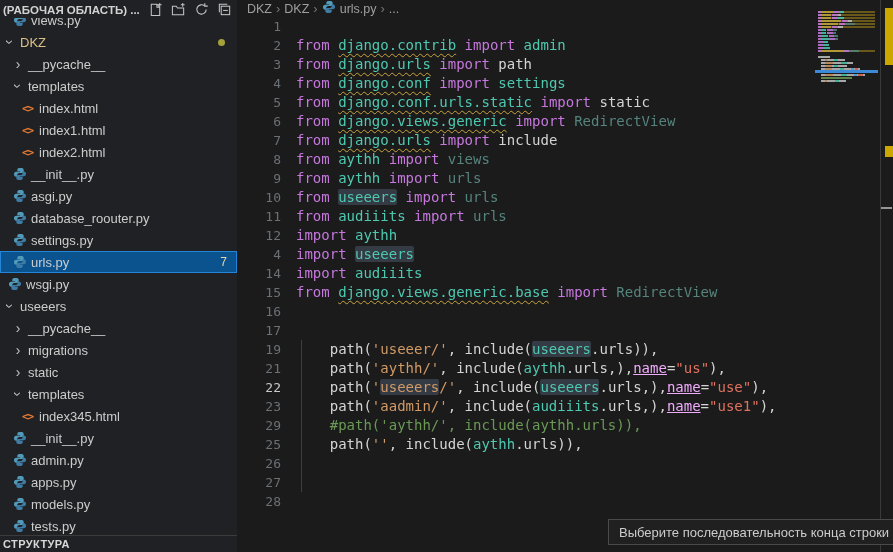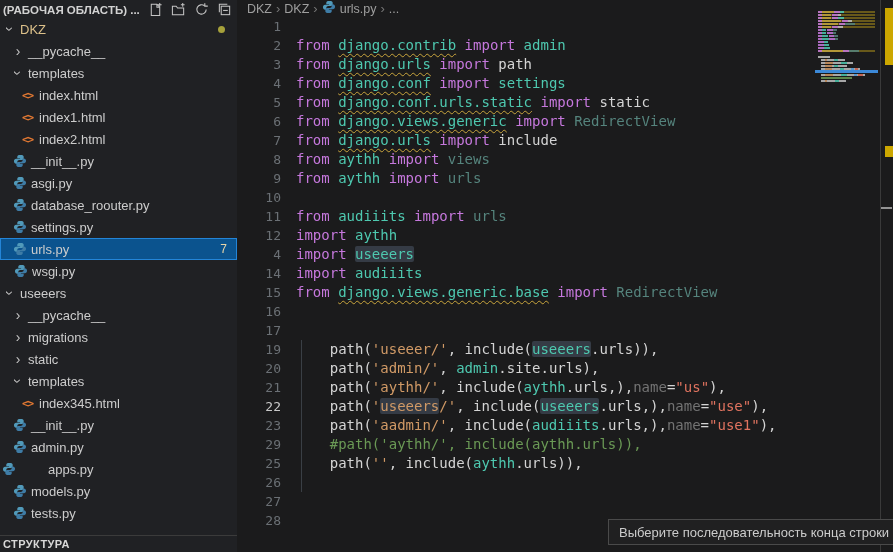--- a/index.html
+++ b/index.html
@@ -37,21 +37,21 @@
   .cl{display:flex;height:19px;white-space:pre;}
   .gut{width:44px;flex:none;text-align:right;color:#6b7075;font-size:13px;}
   .gut.cur{color:#c9c9c9;}
   .ct{margin-left:15px;}
   .tk-kw{color:#c678dd;}
   .tk-mod{color:#4ec9b0;}
   .tk-dim{color:#55847d;}
   .tk-def{color:#d4d4d4;}
   .tk-str{color:#d19a66;}
   .tk-str2{color:#e0735f;}
-  .tk-kwarg{color:#737373;}
+  .tk-kwarg{color:#f0abfc;text-decoration:underline;}
   .tk-com{color:#6a9955;}
   .sq{text-decoration:underline;text-decoration-style:wavy;text-decoration-color:#c8a53c;
     text-decoration-thickness:1px;text-underline-offset:3px;}
   .hl{background:#353b45;border-radius:2px;}
   .guide{position:absolute;width:1px;background:#3a3f45;}
 
   
   .minimap{position:absolute;top:8px;right:18px;width:57px;}
   .mm-line{height:2px;margin-bottom:1px;display:flex;position:relative;}
   .mm-line.warn{background:rgba(168,140,25,.55);}
@@ -90,20 +90,29 @@
             <path d="M11.5 1.2v3.2h3.2"></path>
         </svg>
         <svg width="15" height="15" viewBox="0 0 16 16" fill="none" stroke="#c5c5c5" stroke-width="1.1">
           <rect x="4.5" y="4.5" width="9" height="9"></rect>
             <path d="M6.5 9h5"></path>
             <path d="M2.5 11V2.5H11"></path>
         </svg>
       </span>
     </div>
     <div class="tree">
+        <div class="row" style="padding-left: 11px; margin-top: -9px;">
+          <span class="fico">
+            <svg width="14" height="14" viewBox="0 0 16 16">
+              <path fill="#519aba" d="M7.9 1.2c-1.9 0-3 .7-3 2v1.6h3.2v.6H3.6C2.1 5.4 1.1 6.5 1.1 8.2c0 1.7 1 2.8 2.5 2.8h1.3V9.2c0-1.3 1-2.3 2.3-2.3h3c1.2 0 2-.8 2-2V3.2c0-1.3-1.2-2-3-2z"></path>
+              <path fill="#3e7ca6" d="M8.1 14.8c1.9 0 3-.7 3-2v-1.6H7.9v-.6h4.5c1.5 0 2.5-1.1 2.5-2.8 0-1.7-1-2.8-2.5-2.8h-1.3v1.8c0 1.3-1 2.3-2.3 2.3h-3c-1.2 0-2 .8-2 2v1.7c0 1.3 1.2 2 3 2z"></path>
+            </svg>
+          </span>
+          <span class="lbl">views.py</span>
+        </div>
         <div class="row modified" style="padding-left: 3px;">
           <span class="chev open">›</span>
           <span class="lbl">DKZ</span>
           <span class="dot"></span>
         </div>
         <div class="row" style="padding-left: 11px;">
           <span class="chev">›</span>
           <span class="lbl">__pycache__</span>
         </div>
         <div class="row" style="padding-left: 11px;">
@@ -167,21 +176,21 @@
         <div class="row sel" style="padding-left: 11px;">
           <span class="fico">
             <svg width="14" height="14" viewBox="0 0 16 16">
               <path fill="#519aba" d="M7.9 1.2c-1.9 0-3 .7-3 2v1.6h3.2v.6H3.6C2.1 5.4 1.1 6.5 1.1 8.2c0 1.7 1 2.8 2.5 2.8h1.3V9.2c0-1.3 1-2.3 2.3-2.3h3c1.2 0 2-.8 2-2V3.2c0-1.3-1.2-2-3-2z"></path>
               <path fill="#3e7ca6" d="M8.1 14.8c1.9 0 3-.7 3-2v-1.6H7.9v-.6h4.5c1.5 0 2.5-1.1 2.5-2.8 0-1.7-1-2.8-2.5-2.8h-1.3v1.8c0 1.3-1 2.3-2.3 2.3h-3c-1.2 0-2 .8-2 2v1.7c0 1.3 1.2 2 3 2z"></path>
             </svg>
           </span>
           <span class="lbl">urls.py</span>
           <span class="badge">7</span>
         </div>
-        <div class="row" style="padding-left: 12px;">
+        <div class="row" style="padding-left: 6px;">
           <span class="fico">
             <svg width="14" height="14" viewBox="0 0 16 16">
               <path fill="#519aba" d="M7.9 1.2c-1.9 0-3 .7-3 2v1.6h3.2v.6H3.6C2.1 5.4 1.1 6.5 1.1 8.2c0 1.7 1 2.8 2.5 2.8h1.3V9.2c0-1.3 1-2.3 2.3-2.3h3c1.2 0 2-.8 2-2V3.2c0-1.3-1.2-2-3-2z"></path>
               <path fill="#3e7ca6" d="M8.1 14.8c1.9 0 3-.7 3-2v-1.6H7.9v-.6h4.5c1.5 0 2.5-1.1 2.5-2.8 0-1.7-1-2.8-2.5-2.8h-1.3v1.8c0 1.3-1 2.3-2.3 2.3h-3c-1.2 0-2 .8-2 2v1.7c0 1.3 1.2 2 3 2z"></path>
             </svg>
           </span>
           <span class="lbl">wsgi.py</span>
         </div>
         <div class="row" style="padding-left: 3px;">
           <span class="chev open">›</span>
@@ -220,21 +229,21 @@
         </div>
         <div class="row" style="padding-left: 11px;">
           <span class="fico">
             <svg width="14" height="14" viewBox="0 0 16 16">
               <path fill="#519aba" d="M7.9 1.2c-1.9 0-3 .7-3 2v1.6h3.2v.6H3.6C2.1 5.4 1.1 6.5 1.1 8.2c0 1.7 1 2.8 2.5 2.8h1.3V9.2c0-1.3 1-2.3 2.3-2.3h3c1.2 0 2-.8 2-2V3.2c0-1.3-1.2-2-3-2z"></path>
               <path fill="#3e7ca6" d="M8.1 14.8c1.9 0 3-.7 3-2v-1.6H7.9v-.6h4.5c1.5 0 2.5-1.1 2.5-2.8 0-1.7-1-2.8-2.5-2.8h-1.3v1.8c0 1.3-1 2.3-2.3 2.3h-3c-1.2 0-2 .8-2 2v1.7c0 1.3 1.2 2 3 2z"></path>
             </svg>
           </span>
           <span class="lbl">admin.py</span>
         </div>
-        <div class="row" style=" gap: 28px;">
+        <div class="row" style="padding-left: 11px;">
           <span class="fico">
             <svg width="14" height="14" viewBox="0 0 16 16">
               <path fill="#519aba" d="M7.9 1.2c-1.9 0-3 .7-3 2v1.6h3.2v.6H3.6C2.1 5.4 1.1 6.5 1.1 8.2c0 1.7 1 2.8 2.5 2.8h1.3V9.2c0-1.3 1-2.3 2.3-2.3h3c1.2 0 2-.8 2-2V3.2c0-1.3-1.2-2-3-2z"></path>
               <path fill="#3e7ca6" d="M8.1 14.8c1.9 0 3-.7 3-2v-1.6H7.9v-.6h4.5c1.5 0 2.5-1.1 2.5-2.8 0-1.7-1-2.8-2.5-2.8h-1.3v1.8c0 1.3-1 2.3-2.3 2.3h-3c-1.2 0-2 .8-2 2v1.7c0 1.3 1.2 2 3 2z"></path>
             </svg>
           </span>
           <span class="lbl">apps.py</span>
         </div>
         <div class="row" style="padding-left: 11px;">
           <span class="fico">
@@ -283,30 +292,29 @@
     <div class="code">
         <div class="cl"><span class="gut">1</span><span class="ct"></span></div>
         <div class="cl"><span class="gut">2</span><span class="ct"><span class="tk-kw">from </span><span class="tk-mod sq">django.contrib</span><span class="tk-kw"> import </span><span class="tk-mod">admin</span></span></div>
         <div class="cl"><span class="gut">3</span><span class="ct"><span class="tk-kw">from </span><span class="tk-mod sq">django.urls</span><span class="tk-kw"> import </span><span class="tk-def">path</span></span></div>
         <div class="cl"><span class="gut">4</span><span class="ct"><span class="tk-kw">from </span><span class="tk-mod sq">django.conf</span><span class="tk-kw"> import </span><span class="tk-mod">settings</span></span></div>
         <div class="cl"><span class="gut">5</span><span class="ct"><span class="tk-kw">from </span><span class="tk-mod sq">django.conf.urls.static</span><span class="tk-kw"> import </span><span class="tk-def">static</span></span></div>
         <div class="cl"><span class="gut">6</span><span class="ct"><span class="tk-kw">from </span><span class="tk-mod sq">django.views.generic</span><span class="tk-kw"> import </span><span class="tk-dim">RedirectView</span></span></div>
         <div class="cl"><span class="gut">7</span><span class="ct"><span class="tk-kw">from </span><span class="tk-mod sq">django.urls</span><span class="tk-kw"> import </span><span class="tk-def">include</span></span></div>
         <div class="cl"><span class="gut">8</span><span class="ct"><span class="tk-kw">from </span><span class="tk-mod">aythh</span><span class="tk-kw"> import </span><span class="tk-dim">views</span></span></div>
         <div class="cl"><span class="gut">9</span><span class="ct"><span class="tk-kw">from </span><span class="tk-mod">aythh</span><span class="tk-kw"> import </span><span class="tk-dim">urls</span></span></div>
-        <div class="cl"><span class="gut">10</span></div>
+        <div class="cl"><span class="gut">10</span><span class="ct"><span class="tk-kw">from </span><span class="tk-mod hl">useeers</span><span class="tk-kw"> import </span><span class="tk-dim">urls</span></span></div>
         <div class="cl"><span class="gut">11</span><span class="ct"><span class="tk-kw">from </span><span class="tk-mod">audiiits</span><span class="tk-kw"> import </span><span class="tk-dim">urls</span></span></div>
         <div class="cl"><span class="gut">12</span><span class="ct"><span class="tk-kw">import </span><span class="tk-mod">aythh</span></span></div>
         <div class="cl"><span class="gut">4</span><span class="ct"><span class="tk-kw">import </span><span class="tk-mod hl">useeers</span></span></div>
         <div class="cl"><span class="gut">14</span><span class="ct"><span class="tk-kw">import </span><span class="tk-mod">audiiits</span></span></div>
         <div class="cl"><span class="gut">15</span><span class="ct"><span class="tk-kw">from </span><span class="tk-mod sq">django.views.generic.base</span><span class="tk-kw"> import </span><span class="tk-dim">RedirectView</span></span></div>
         <div class="cl"><span class="gut">16</span><span class="ct"></span></div>
         <div class="cl"><span class="gut">17</span></div>
         <div class="cl"><span class="gut">19</span><span class="ct"><span class="tk-def">    path(</span><span class="tk-str">'useeer/'</span><span class="tk-def">, include(</span><span class="tk-mod hl">useeers</span><span class="tk-def">.urls)),</span></span></div>
-        <div class="cl"><span class="gut">20</span><span class="ct"><span class="tk-def">    path(</span><span class="tk-str">'admin/'</span><span class="tk-def">, </span><span class="tk-mod">admin</span><span class="tk-def">.site.urls),</span></span></div>
         <div class="cl"><span class="gut">21</span><span class="ct"><span class="tk-def">    path(</span><span class="tk-str">'aythh/'</span><span class="tk-def">, include(</span><span class="tk-mod">aythh</span><span class="tk-def">.urls,),</span><span class="tk-kwarg">name</span><span class="tk-def">=</span><span class="tk-str2">"us"</span><span class="tk-def">),</span></span></div>
         <div class="cl"><span class="gut cur">22</span><span class="ct"><span class="tk-def">    path(</span><span class="tk-str">'</span><span class="tk-str hl">useeers</span><span class="tk-str">/'</span><span class="tk-def">, include(</span><span class="tk-mod hl">useeers</span><span class="tk-def">.urls,),</span><span class="tk-kwarg">name</span><span class="tk-def">=</span><span class="tk-str2">"use"</span><span class="tk-def">),</span></span></div>
         <div class="cl"><span class="gut">23</span><span class="ct"><span class="tk-def">    path(</span><span class="tk-str">'aadmin/'</span><span class="tk-def">, include(</span><span class="tk-mod">audiiits</span><span class="tk-def">.urls,),</span><span class="tk-kwarg">name</span><span class="tk-def">=</span><span class="tk-str2">"use1"</span><span class="tk-def">),</span></span></div>
         <div class="cl"><span class="gut">29</span><span class="ct"><span class="tk-com">    #path('aythh/', include(aythh.urls)),</span></span></div>
         <div class="cl"><span class="gut">25</span><span class="ct"><span class="tk-def">    path(</span><span class="tk-str">''</span><span class="tk-def">, include(</span><span class="tk-mod">aythh</span><span class="tk-def">.urls)),</span></span></div>
         <div class="cl"><span class="gut">26</span><span class="ct"></span></div>
         <div class="cl"><span class="gut">27</span><span class="ct"></span></div>
         <div class="cl"><span class="gut">28</span><span class="ct"></span></div>
         <div class="guide" style="left: 64px; top: 323px; height: 152px;"></div>
       </div>

